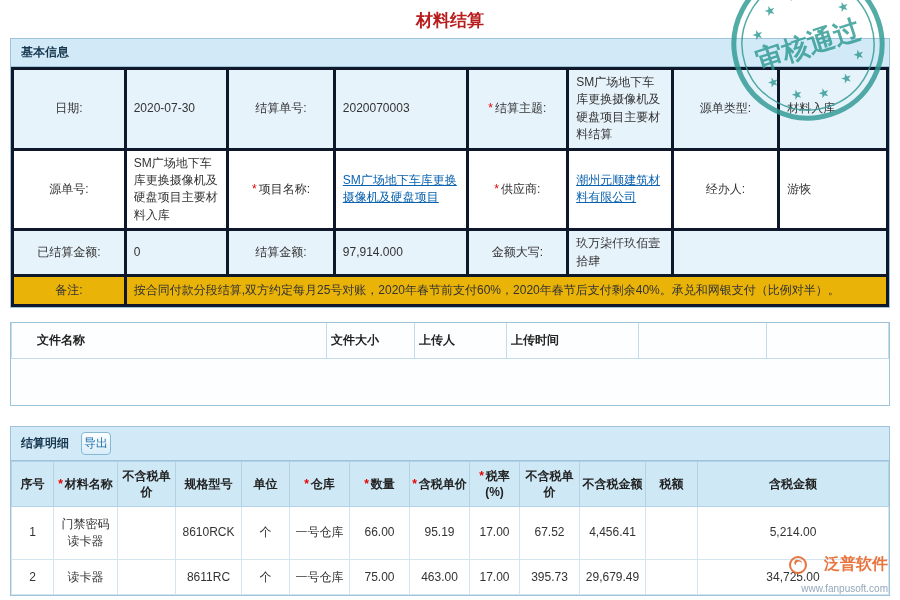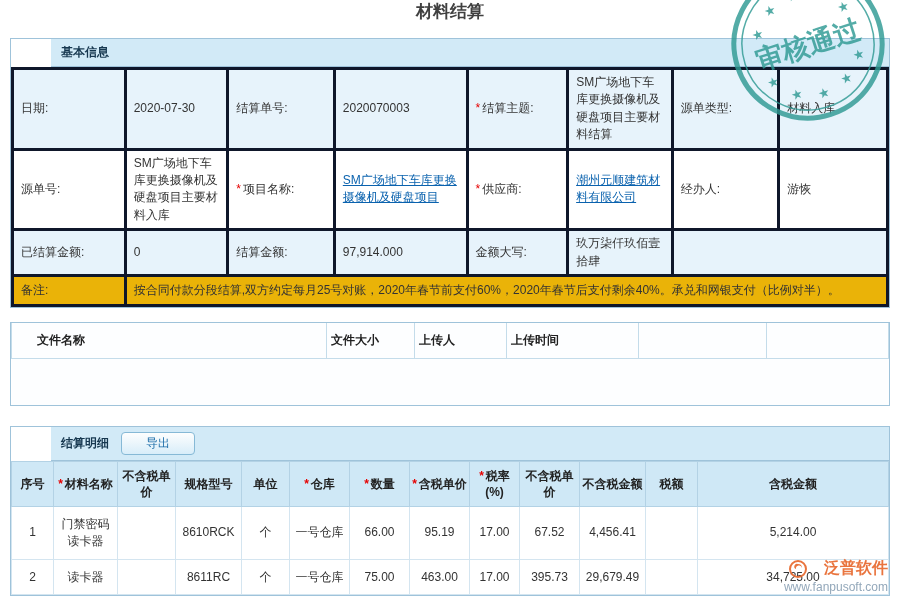--- a/index.html
+++ b/index.html
@@ -1,29 +1,29 @@
 <!DOCTYPE html>
 <html><head>
 <meta charset="utf-8">
 <style>
   * { box-sizing: border-box; }
   html,body { margin:0; padding:0; }
   body { font-family:"Liberation Sans","DejaVu Sans",sans-serif; }
   .page { width:900px; height:600px; position:relative; overflow:hidden; background:#ffffff; }
 
-  .page-title { text-align:center; font-size:17px; font-weight:bold; color:#404040; height:36px; }
+  .page-title { text-align:center; font-size:17px; font-weight:bold; color:#b91c1c; padding-top:9px; height:36px; }
 
   .section { margin:0 10px; border:1px solid #9fc3da; background:#fff; }
   .sec-basic { margin-top:2px; }
-  .section-header { background:#d2eaf7; border-bottom:1px solid #9fc3da; padding:5px 10px; font-size:12px; font-weight:bold; color:#16374f;margin-left:40px; }
+  .section-header { background:#d2eaf7; border-bottom:1px solid #9fc3da; padding:5px 10px; font-size:12px; font-weight:bold; color:#16374f; }
   .section-header-flex { display:flex; align-items:center; gap:12px; }
 
   table.grid { border-collapse:collapse; width:100%; table-layout:fixed; font-size:12px; color:#333; }
   .grid td { border:3px solid #0f172a; padding:4px 7px; vertical-align:middle; word-break:break-all; line-height:1.45; }
-  .lbl { text-align:left; white-space:nowrap; color:#333; }
+  .lbl { text-align:center; white-space:nowrap; color:#333; }
   .req { color:#e60000; margin-right:2px; font-size:12px; }
   .row-blue { background:#e7f3fb; }
   .row-white { background:#ffffff; }
   .row-remark { background:#eab308; height:30px; }
   .r1 { height:62px; }
   .r2 { height:76px; }
   .r3 { height:46px;padding-left:24px; }
   .link { color:#0a62ae; text-decoration:underline; cursor:pointer; }
 
   .gap { height:14px; }
@@ -31,28 +31,28 @@
 
   table.attach { border-collapse:collapse; width:100%; table-layout:fixed; font-size:12px; color:#222; }
   .attach th { border:1px solid #c4dcea; border-top:none; font-weight:bold; padding:9px 4px; text-align:left; background:#fdfeff; }
   .attach th.first { text-align:left; padding-left:25px; }
   .attach td.body-empty { border:none; height:46px; background:#fdfeff; }
 
   table.detail { border-collapse:collapse; width:100%; table-layout:fixed; font-size:12px; color:#333; }
   .detail th { background:#cfe8f6; border:1px solid #b3d2e5; font-weight:bold; color:#222; padding:6px 2px; line-height:1.35; text-align:center; }
   .detail td { border:1px solid #d4e5f0; padding:9px 4px; text-align:center; word-break:break-all; line-height:1.4; background:#fff; }
 
-  .btn-export { padding:2px 24px; font-size:12px; color:#1b6ca8; background:linear-gradient(#fdfefe,#d8edf9); border:1px solid #86b9d6; border-radius:4px; cursor:pointer; }
+  .btn-export { padding:2px 2px; font-size:12px; color:#1b6ca8; background:linear-gradient(#fdfefe,#d8edf9); border:1px solid #86b9d6; border-radius:4px; cursor:pointer; }
 
   .stamp { position:absolute; top:-42px; right:6px; width:172px; height:172px; opacity:.82; pointer-events:none; z-index:50; }
 
   .watermark { position:absolute; right:12px; bottom:6px; text-align:right; z-index:40; opacity:.92; }
   .wm-row { display:flex; align-items:center; justify-content:flex-end; gap:16px; }
   .wm-brand { color:#e8692e; font-weight:bold; font-size:16px; }
-  .wm-url { color:#8aa0b4; font-size:12px; margin-top:1px; }
+  .wm-url { color:#8aa0b4; font-size:10px; margin-top:8px; }
 </style>
 </head>
 <body>
 
 <div class="page">
 
   <div class="page-title">材料结算</div>
 
   <div class="section sec-basic">
     <div class="section-header">基本信息</div>

